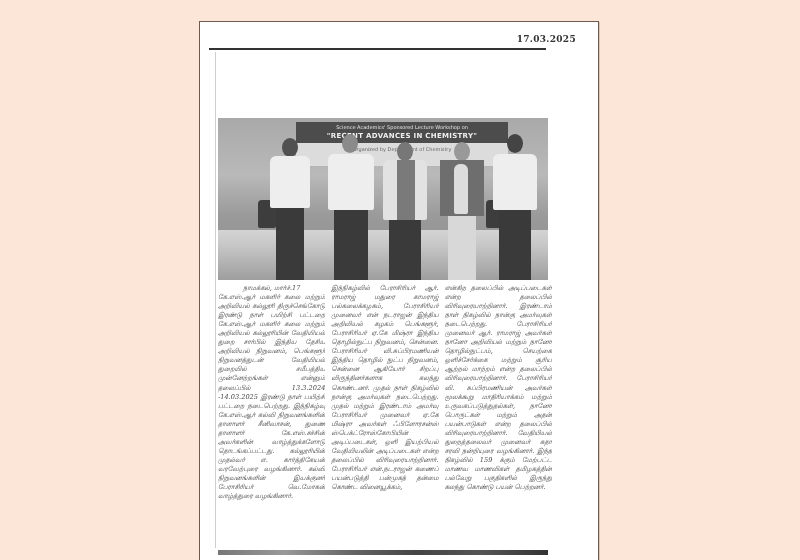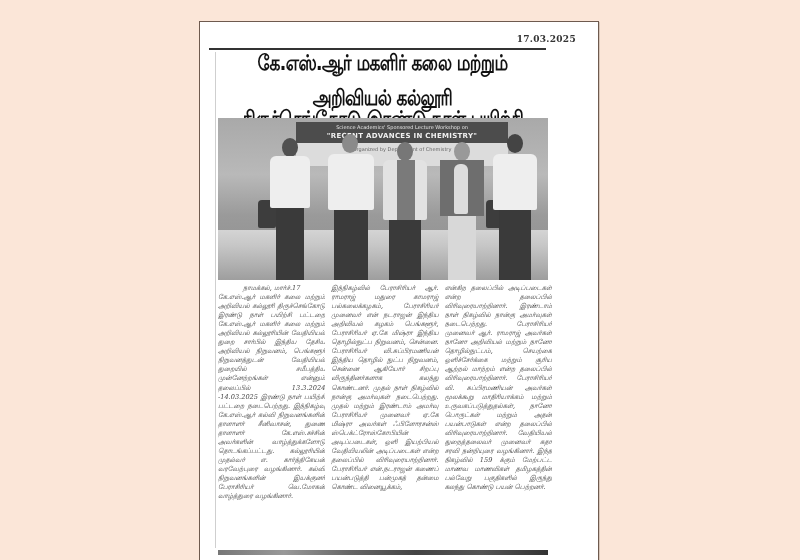--- a/index.html
+++ b/index.html
@@ -82,24 +82,20 @@
   }
 </style>
 </head>
 <body>
 
 <div class="clip">
   <div class="date">17.03.2025</div>
   <div class="rule"></div>
   <div class="vrule"></div>
 
-  <div class="headline">
-    <span class="l1">கே.எஸ்.ஆர் மகளிர் கலை மற்றும் அறிவியல் கல்லூரி</span>
-    <span class="l2">திருச்செங்கோடு இரண்டு நாள் பயிற்சி பட்டறை</span>
-  </div>
 
   <div class="photo" title="Five men standing on stage in front of a workshop banner, one presenting a memento">
     <div class="banner">
       <div class="top">
         <span>Science Academics' Sponsored Lecture Workshop on</span>
         <b>"RECENT ADVANCES IN CHEMISTRY"</b>
       </div>
       <div class="sub">Organized by Department of Chemistry</div>
     </div>
     <div class="stage"></div>

